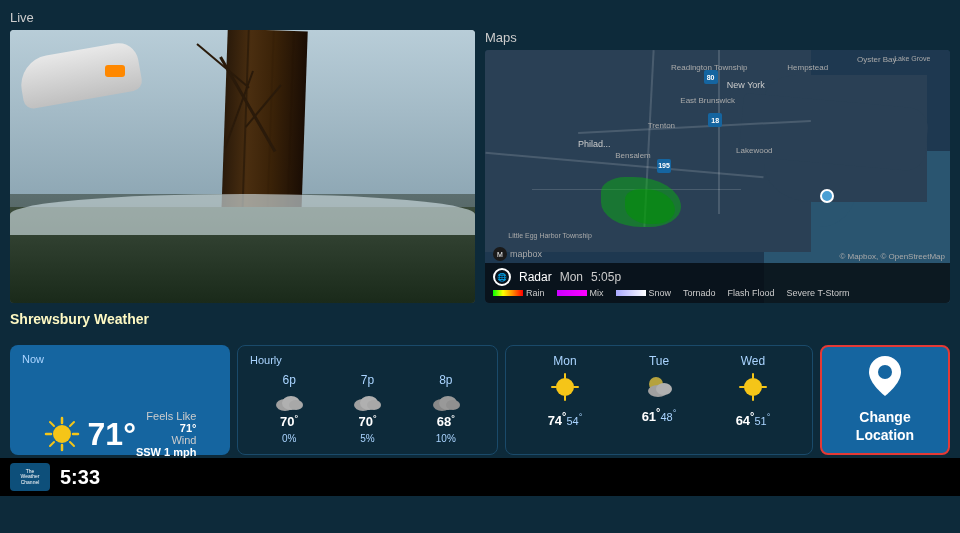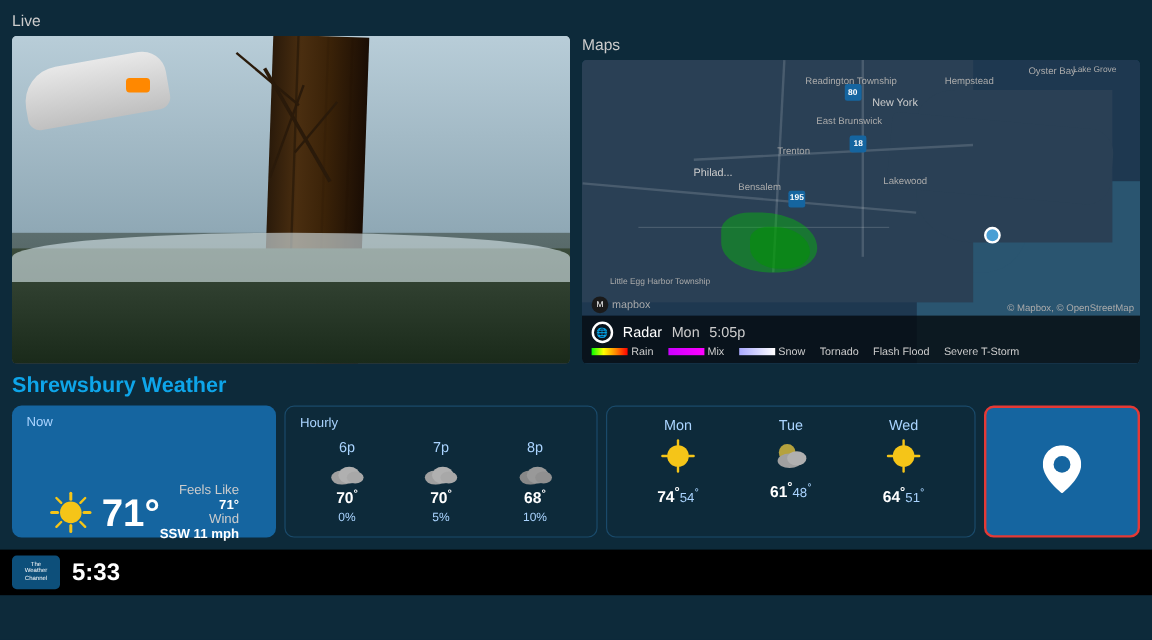--- a/index.html
+++ b/index.html
@@ -236,24 +236,24 @@
       left: 72%;
     }
 
     
     .bottom-section {
       padding: 8px 10px 0 10px;
       height: 155px;
     }
 
     .weather-title {
-      font-size: 18px;
+      font-size: 14px;
       font-weight: bold;
-      color: #0ea5e9;
-      margin-bottom: 6px;
+      color: #fef9c3;
+      margin-bottom: 18px;
     }
 
     .weather-panels {
       display: flex;
       gap: 7px;
       height: 110px;
     }
 
     
     .now-panel {
@@ -622,21 +622,21 @@
             </div>
           </div>
           <div class="now-details">
             <div>
               <span>Feels Like</span>
             </div>
             <div class="value">71°</div>
             <div>
               <span>Wind</span>
             </div>
-            <div class="value">SSW 11 mph</div>
+            <div class="value">SSW 1 mph</div>
           </div>
         </div>
       </div>
 
       <div class="hourly-panel">
         <div class="hourly-label">Hourly</div>
         <div class="hourly-items">
 
           <div class="hourly-item">
             <div class="hourly-time">6p</div>
@@ -738,20 +738,23 @@
         </div>
       </div>
 
       <div class="change-location-panel">
         <div>
           <svg width="32" height="40" viewBox="0 0 32 40">
             <path d="M16 0 C7.16 0 0 7.16 0 16 C0 28 16 40 16 40 C16 40 32 28 32 16 C32 7.16 24.84 0 16 0Z" fill="#fff"></path>
             <circle cx="16" cy="16" r="7" fill="#1565a0"></circle>
           </svg>
         </div>
+        <div class="change-location-text">
+          <span>Change</span><br><span>Location</span>
+        </div>
       </div>
 
     </div>
   </div>
 
   <div class="footer">
     <div class="twc-logo">
       <span style="font-size:5px;line-height:1.1;">The</span>
       <span style="font-size:5px;line-height:1.1;">Weather</span>
       <span style="font-size:5px;line-height:1.1;">Channel</span>

